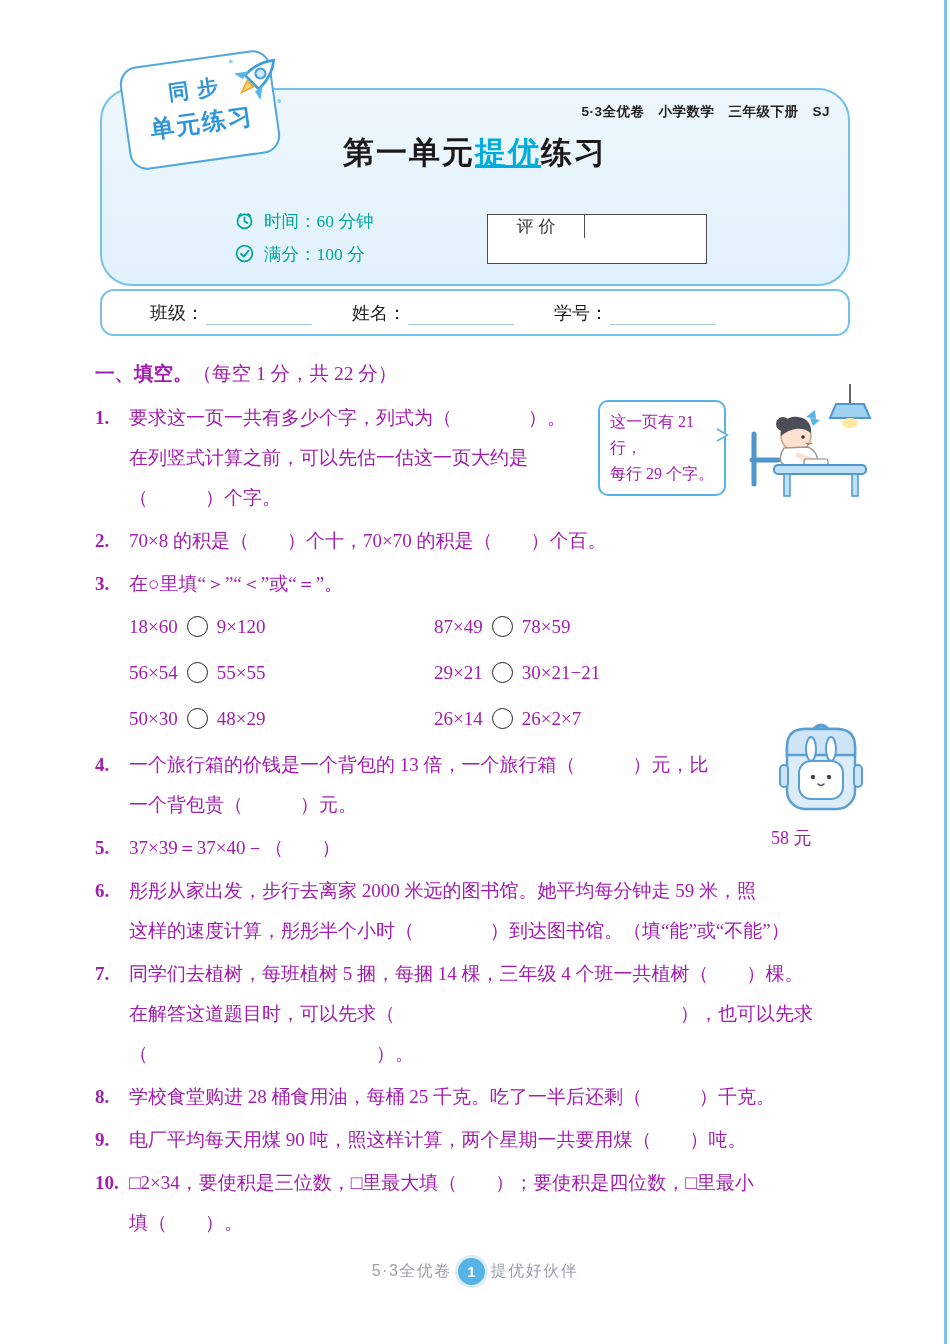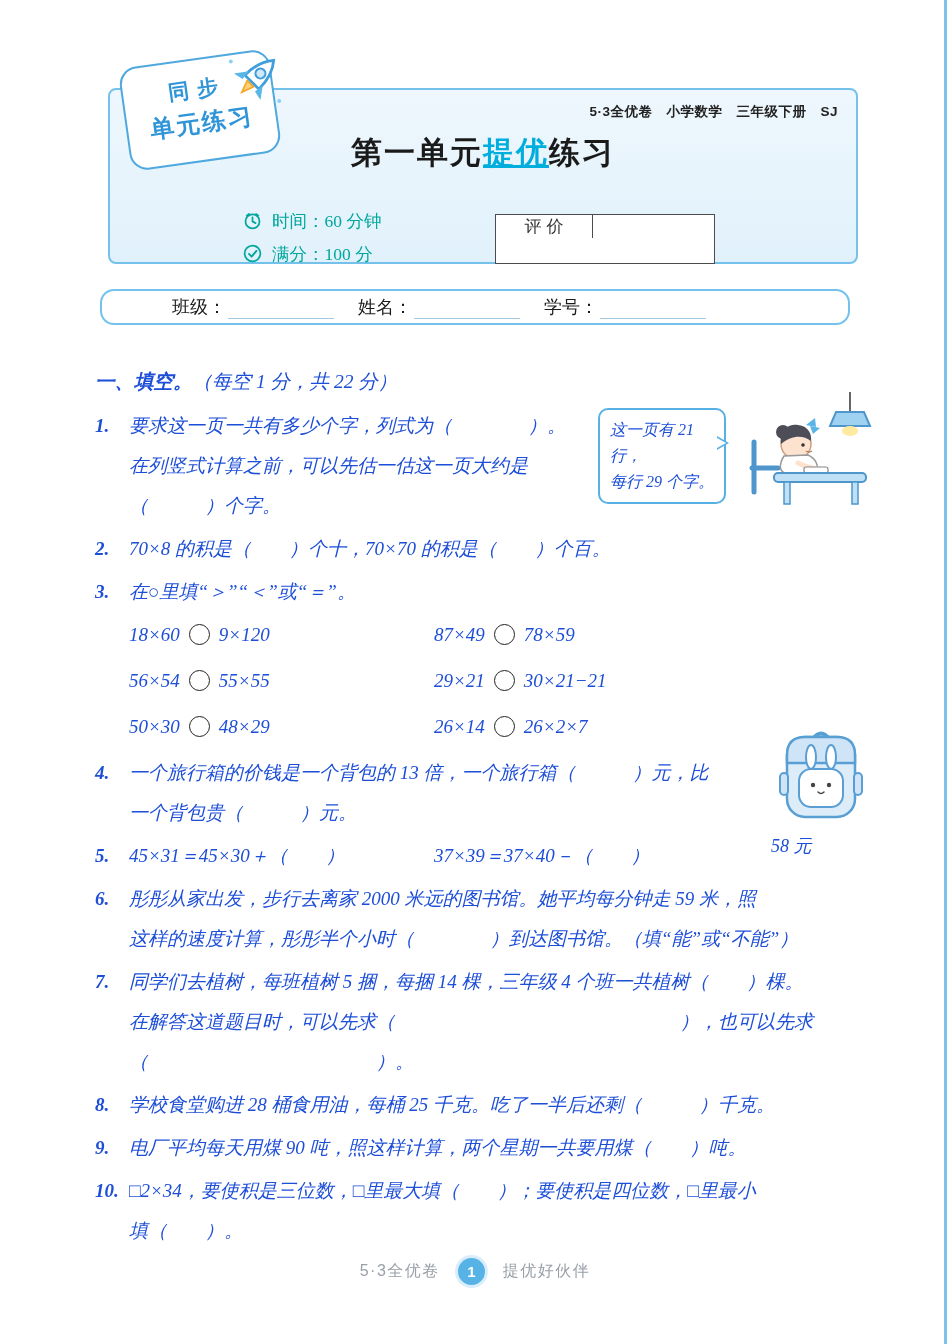--- a/index.html
+++ b/index.html
@@ -2,22 +2,22 @@
 <html><head>
 <meta charset="utf-8">
 <style>
   * { margin:0; padding:0; box-sizing:border-box; }
   html,body { width:950px; height:1344px; background:#fff; }
   body { position:relative; font-family:"Liberation Serif","DejaVu Serif",serif; color:#111; overflow:hidden; }
 
   .edge-strip { position:absolute; top:0; right:3px; width:3px; height:1344px; background:#7cc4ec; }
 
   
-  .header-box { position:absolute; left:108px; top:88px; width:750px; height:176px;
-    background:linear-gradient(180deg,#eef7fd,#e1f1fb); border:2.5px solid #74c2ec; border-radius:8px; }
+  .header-box { position:absolute; left:100px; top:88px; width:750px; height:198px;
+    background:linear-gradient(180deg,#eef7fd,#e1f1fb); border:2.5px solid #74c2ec; border-radius:32px; }
   .course-info { position:absolute; top:13px; right:18px; font-family:"Liberation Sans","DejaVu Sans",sans-serif;
     font-weight:bold; font-size:13.5px; color:#222; letter-spacing:.5px; }
   .title { position:absolute; top:42px; left:0; width:100%; text-align:center;
     font-family:"Liberation Sans","DejaVu Sans",sans-serif; font-weight:bold; font-size:31px; letter-spacing:2px; color:#1a1a1a; }
   .title-hl { color:#00aedd;text-decoration:underline; }
   .meta { position:absolute; left:132px; top:114px; }
   .meta-row { display:flex; align-items:center; gap:9px; color:#00a79d; font-size:17.5px; height:33px; }
   .meta-icon { width:21px; height:21px; flex-shrink:0; }
   .eval-table { position:absolute; left:385px; top:124px; width:220px; height:50px; background:#fff;
     border:1.5px solid #4c4c4c; display:flex;flex-direction:column; }
@@ -27,28 +27,28 @@
 
   
   .badge { position:absolute; left:124px; top:58px; width:152px; height:104px; background:#fff;
     border:2.5px solid #4fa8de; border-radius:18px; transform:rotate(-8deg); z-index:5;
     text-align:center; font-family:"Liberation Sans","DejaVu Sans",sans-serif; padding-top:14px; }
   .badge-line1 { color:#2f95d8; font-size:21px; font-weight:bold; letter-spacing:8px; line-height:30px; }
   .badge-line2 { color:#2f95d8; font-size:24px; font-weight:bold; letter-spacing:2px; line-height:38px; }
   .rocket { position:absolute; left:222px; top:46px; width:66px; height:66px; z-index:6; }
 
   
-  .info-box { position:absolute; left:100px; top:289px; width:750px; height:36px; background:#fff;
-    border:2.5px solid #74c2ec; border-radius:14px; display:flex; align-items:center; padding-left:70px; gap:24px;
+  .info-box { position:absolute; left:100px; top:289px; width:750px; height:47px; background:#fff;
+    border:2.5px solid #74c2ec; border-radius:14px; display:flex; align-items:center; padding-left:48px; gap:40px;
     font-size:18px; color:#1a1a1a; }
   .field { display:flex; align-items:flex-end; gap:2px; }
   .blank-line { display:inline-block; width:106px; height:20px; border-bottom:1.5px solid #a4c9e4; }
 
   
-  .content { position:absolute; left:95px; top:364px; width:772px; font-size:19px; color:#1d4ed8;font-style:italic; }
+  .content { position:absolute; left:95px; top:356px; width:772px; font-size:19px; color:#a21caf; }
   .section-heading { font-size:19.5px; line-height:36px; margin-bottom:6px; }
   .section-heading .bold { font-weight:bold; }
 
   .q { display:flex; line-height:40px; margin-top:3px; position:relative; }
   .qno { width:34px; flex-shrink:0; font-weight:bold; }
   .qbody { flex:1; }
 
   
   .speech-bubble { position:absolute; left:503px; top:2px; width:128px; background:#fff;
     border:2px solid #58b1e5; border-radius:10px; padding:7px 10px; font-size:16px; line-height:26px; z-index:3; }
@@ -64,21 +64,21 @@
     vertical-align:-4px; margin:0 9px; }
 
   
   .q4-art { position:absolute; left:676px; top:-28px; width:100px; text-align:left; }
   .price-tag { font-size:18px; line-height:22px; margin-top:-4px; }
 
   .q5-grid { display:grid; grid-template-columns:305px auto; }
 
   
   .footer { position:absolute; left:0; top:1258px; width:100%; display:flex; justify-content:center;
-    align-items:center; gap:18px; font-family:"Liberation Sans","DejaVu Sans",sans-serif;
+    align-items:center; gap:6px; font-family:"Liberation Sans","DejaVu Sans",sans-serif;
     font-size:16px; color:#9aa0a8; letter-spacing:1.5px; }
   .page-circle { width:27px; height:27px; border-radius:50%; background:#57b2e6; color:#fff; display:flex;
     align-items:center; justify-content:center; font-size:15px; font-weight:bold; letter-spacing:0;
     box-shadow:0 0 0 3px #d9edfa; }
 </style>
 </head>
 <body>
 
 <div class="edge-strip"></div>
 
@@ -218,21 +218,20 @@
         <rect x="9" y="48" width="8" height="22" rx="4" fill="#cfe4f6" stroke="#5a9fd4" stroke-width="2"></rect>
         <rect x="83" y="48" width="8" height="22" rx="4" fill="#cfe4f6" stroke="#5a9fd4" stroke-width="2"></rect>
       </svg>
       <div class="price-tag">58 元</div>
     </div>
   </div>
 
   <div class="q">
     <div class="qno">5.</div>
     <div class="qbody q5-grid">
-      <span>45×31＝45×30＋（　　）</span>
       <span>37×39＝37×40－（　　）</span>
     </div>
   </div>
 
   <div class="q">
     <div class="qno">6.</div>
     <div class="qbody">
       <div>彤彤从家出发，步行去离家 2000 米远的图书馆。她平均每分钟走 59 米，照</div>
       <div>这样的速度计算，彤彤半个小时（　　　　）到达图书馆。（填“能”或“不能”）</div>
     </div>

